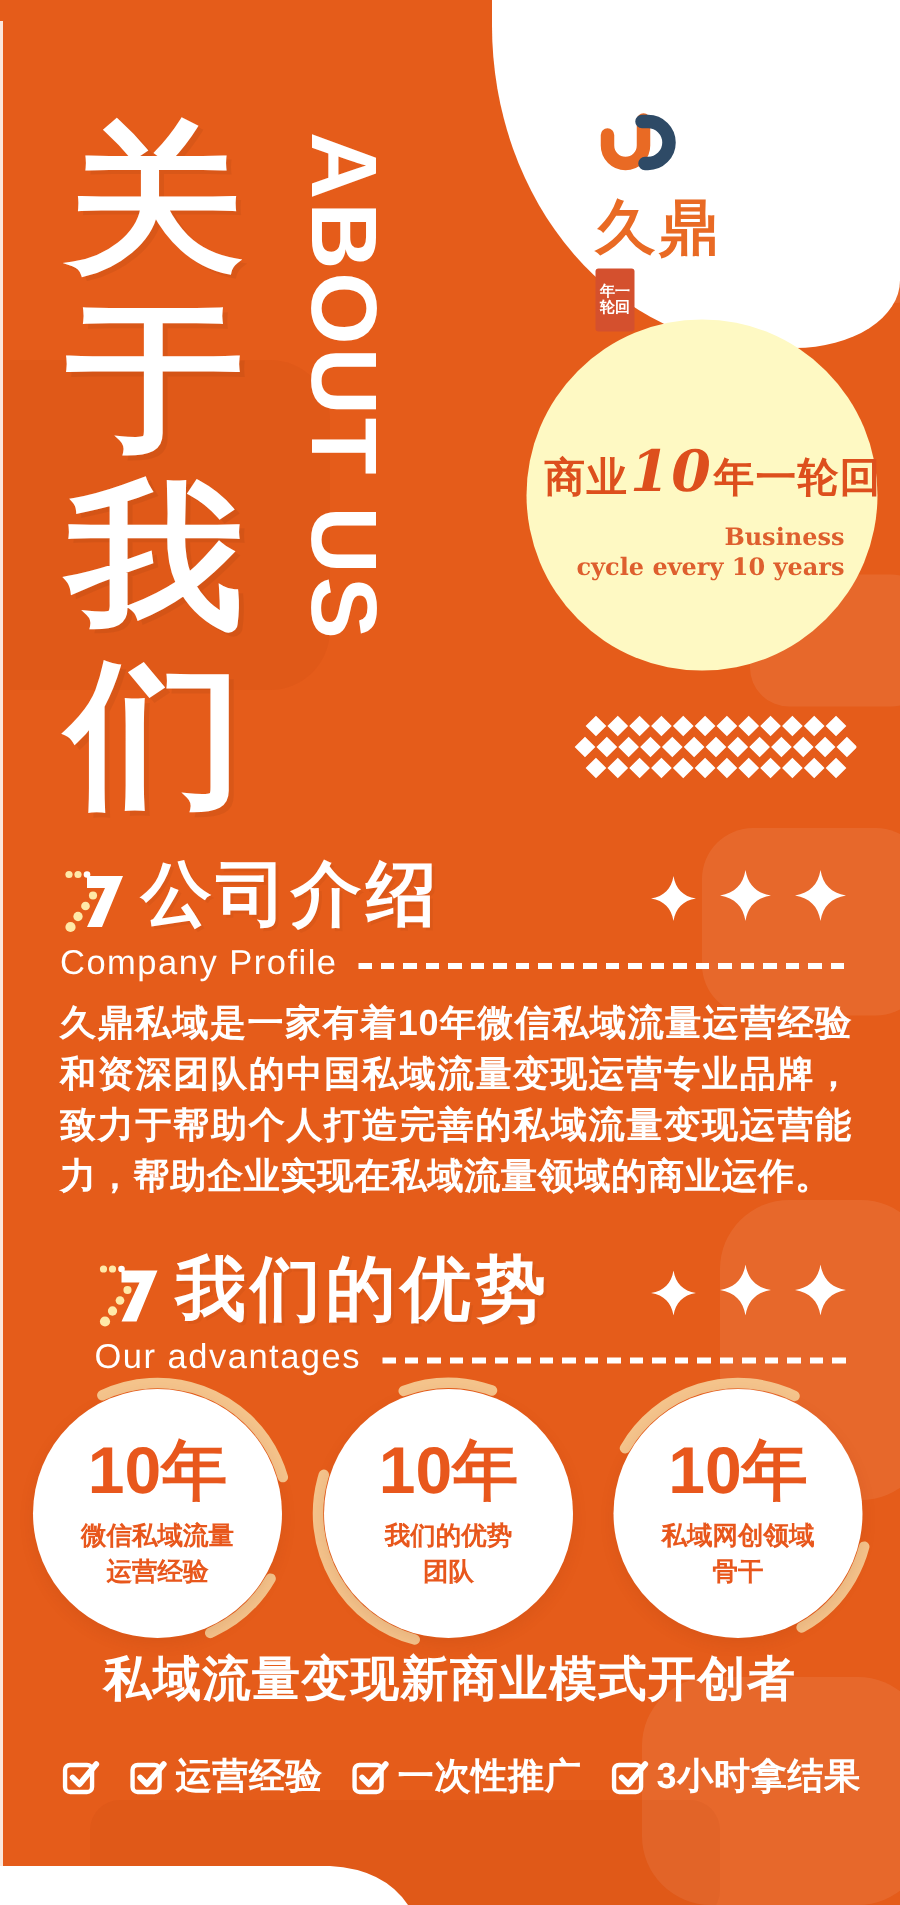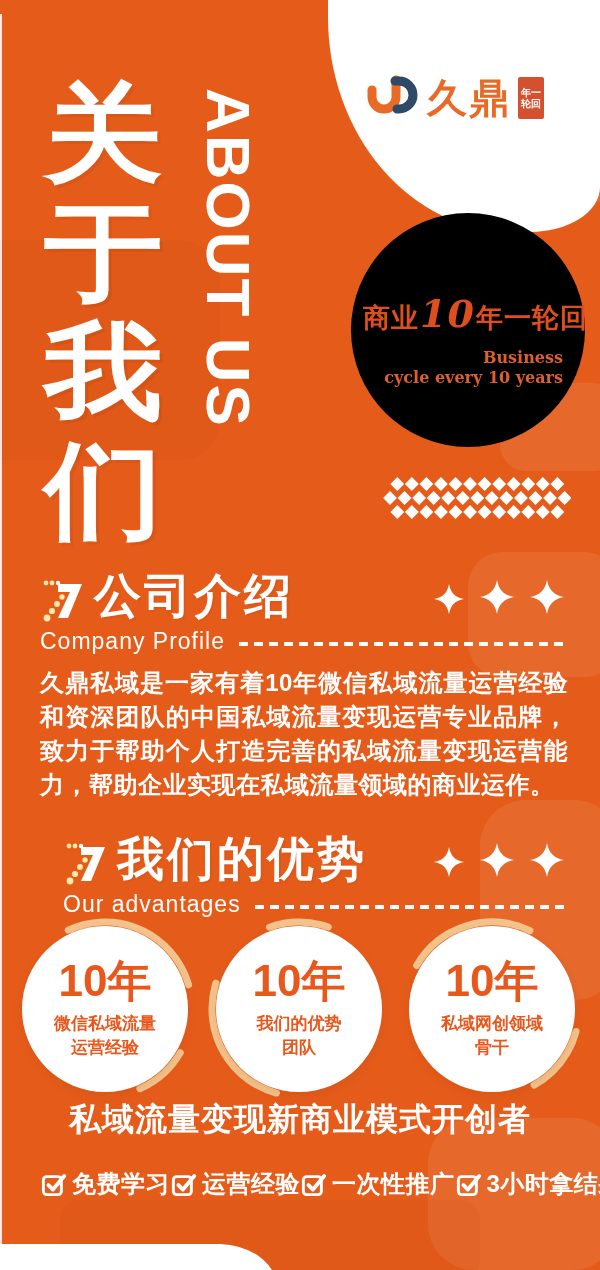--- a/index.html
+++ b/index.html
@@ -16,37 +16,37 @@
   .wm5{left:428px;top:1118px;width:190px;height:152px;border-radius:46px;}
   .wm-dark{position:absolute;background:rgba(140,40,0,0.05);border-radius:40px;}
   .wmd1{left:-40px;top:240px;width:260px;height:220px;}
   .wmd2{left:60px;top:1200px;width:420px;height:80px;border-radius:20px;}
 
   .left-edge{position:absolute;left:0;top:14px;bottom:0;width:2px;background:rgba(255,255,255,0.85);}
 
   
   .blob{position:absolute;left:328px;top:0;width:272px;height:232px;background:#ffffff;
         border-bottom-left-radius:185px 215px;border-bottom-right-radius:70px 45px;}
-  .logo{position:absolute;left:364px;top:72px;display:flex;align-items:center;gap:7px;}
+  .logo{position:absolute;left:397px;top:72px;display:flex;gap:7px;flex-direction:column;}
   .logo-name{font-size:40px;font-weight:800;color:#E96A24;letter-spacing:2px;line-height:1;}
   .logo-badge{width:26px;height:42px;background:#D4502E;color:#fff;font-size:10px;line-height:1.15;
               font-weight:700;display:flex;align-items:center;justify-content:center;text-align:center;
               word-break:break-all;padding:2px;border-radius:2px;}
 
   
   .hero-cn{position:absolute;left:44px;top:74px;display:flex;flex-direction:column;
            transform:scaleX(1.12);transform-origin:left top;}
   .hero-cn .ch{font-size:106px;line-height:119px;font-weight:900;color:#ffffff;
                text-shadow:3px 3px 0 rgba(0,0,0,0.05);}
   .hero-en{position:absolute;left:192px;top:88px;writing-mode:vertical-rl;
            font-size:62px;font-weight:900;color:#ffffff;line-height:72px;letter-spacing:2px;}
 
   
   .bubble{position:absolute;left:351px;top:213px;width:234px;height:234px;border-radius:50%;
-          background:#000000;z-index:3;}
+          background:#fef9c3;z-index:3;}
   .bubble-text{position:absolute;left:12px;top:78px;width:200px;text-align:right;
                font-family:"DejaVu Serif","Liberation Serif",serif;color:#DD4F1D;}
   .bubble-cn{font-size:27px;font-weight:700;letter-spacing:1px;white-space:nowrap;text-align:left;}
   .bubble-num{font-size:38px;font-style:italic;font-weight:700;padding:0 1px;}
   .bubble-en{font-size:16px;font-weight:700;color:#DE5F2E;line-height:1.25;margin-top:12px;}
 
   
   .diamonds{position:absolute;left:381px;top:475px;z-index:2;}
 
   
@@ -241,21 +241,20 @@
   </div>
 
   <div class="slogan">私域流量变现新商业模式开创者</div>
 
   <div class="checklist">
     <div class="chk">
       <svg width="27" height="27" viewBox="0 0 24 24">
           <rect x="3" y="5" width="16" height="16" rx="3" fill="none" stroke="#fff" stroke-width="2.6"></rect>
           <path d="M7.5 12.5 L11.5 16.5 L21.5 4.5" fill="none" stroke="#fff" stroke-width="3.4" stroke-linecap="round" stroke-linejoin="round"></path>
         </svg>
-      <span class="chk-label">免费学习</span>
     </div>
     <div class="chk">
       <svg width="27" height="27" viewBox="0 0 24 24">
           <rect x="3" y="5" width="16" height="16" rx="3" fill="none" stroke="#fff" stroke-width="2.6"></rect>
           <path d="M7.5 12.5 L11.5 16.5 L21.5 4.5" fill="none" stroke="#fff" stroke-width="3.4" stroke-linecap="round" stroke-linejoin="round"></path>
         </svg>
       <span class="chk-label">运营经验</span>
     </div>
     <div class="chk">
       <svg width="27" height="27" viewBox="0 0 24 24">

